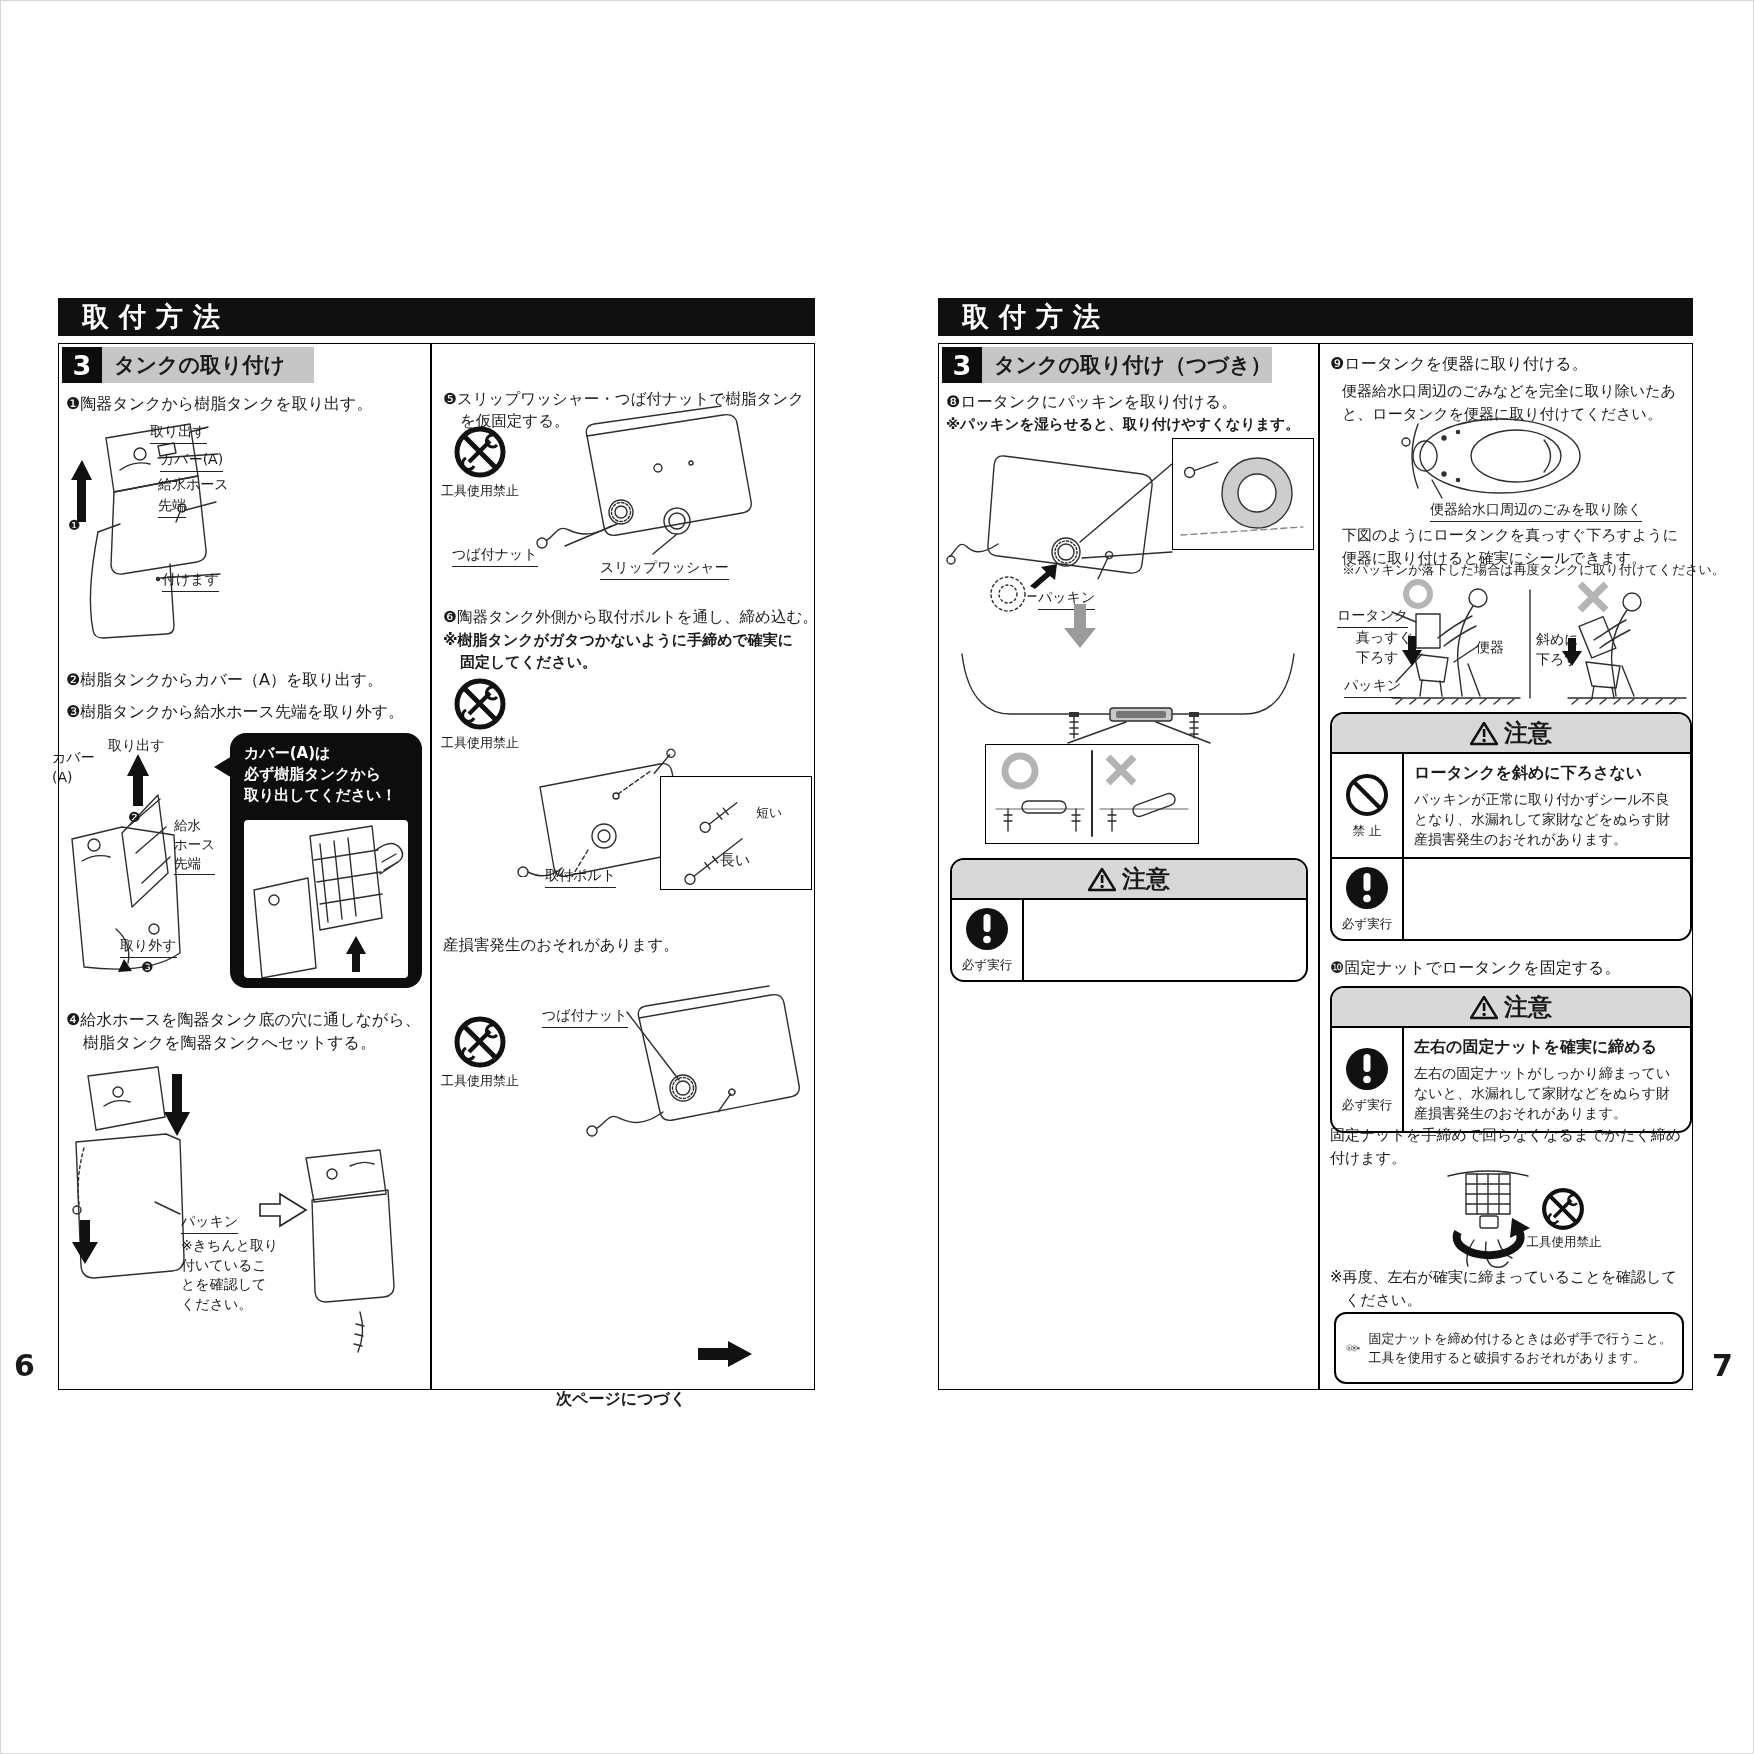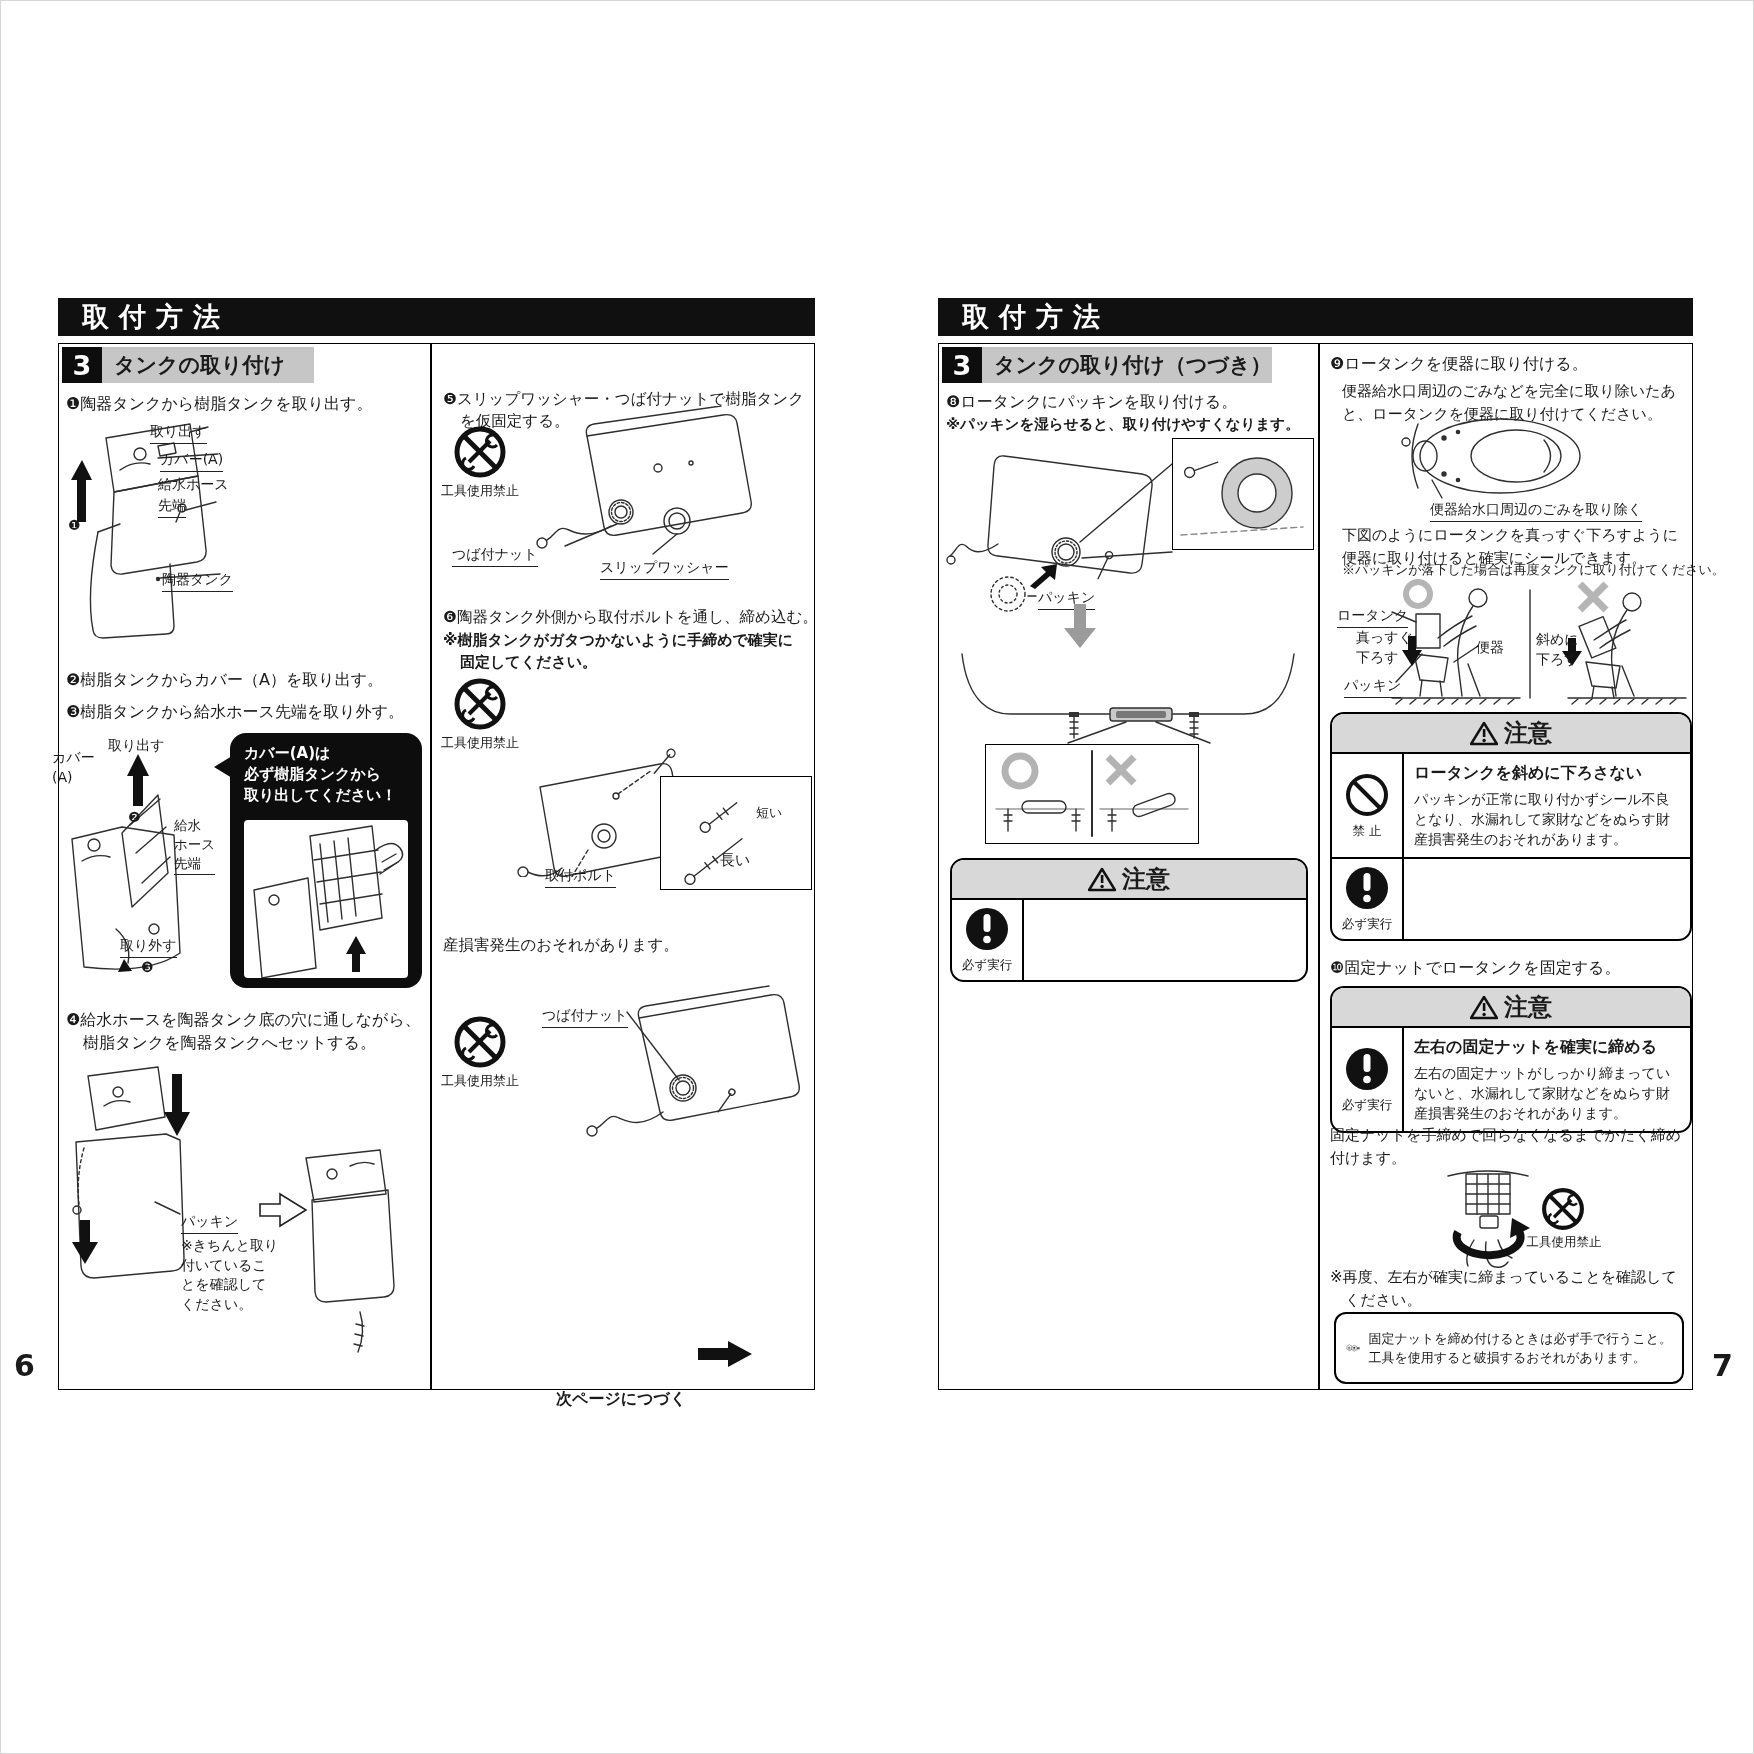--- a/index.html
+++ b/index.html
@@ -92,21 +92,21 @@
     <line x1="96" y1="46" x2="156" y2="42"></line>
     <line x1="124" y1="98" x2="154" y2="90"></line>
     <line x1="98" y1="166" x2="158" y2="162"></line>
     <circle cx="96" cy="167" r="1.5" fill="#333"></circle>
   </g>
 </svg>
 <span class="abs lbl u" style="left:150px;top:422px;">取り出す</span>
 <span class="abs lbl u" style="left:160px;top:450px;">カバー(A)</span>
 <span class="abs lbl" style="left:158px;top:475px;">給水ホース</span>
 <span class="abs lbl u" style="left:158px;top:496px;">先端</span>
-<span class="abs lbl u" style="left:162px;top:570px;">陶器タンク</span>
+<span class="abs lbl u" style="left:162px;top:570px;">付けます</span>
 <span class="abs lbl" style="left:68px;top:516px;">❶</span>
 
 <div class="abs step" style="left:66px;top:668px;">❷樹脂タンクからカバー（A）を取り出す。</div>
 <div class="abs step" style="left:66px;top:700px;">❸樹脂タンクから給水ホース先端を取り外す。</div>
 
 <svg class="abs" style="left:58px;top:733px;" width="178" height="255" viewBox="0 0 178 255">
   <g class="art">
     <path d="M64,100 L100,62 l10,78 -36,34 z"></path>
     <path d="M72,92 l30,-26 M78,120 l30,-26 M84,150 l28,-26"></path>
     <path d="M14,106 L64,94 l52,8 6,118 q-32,22 -96,14 z"></path>

